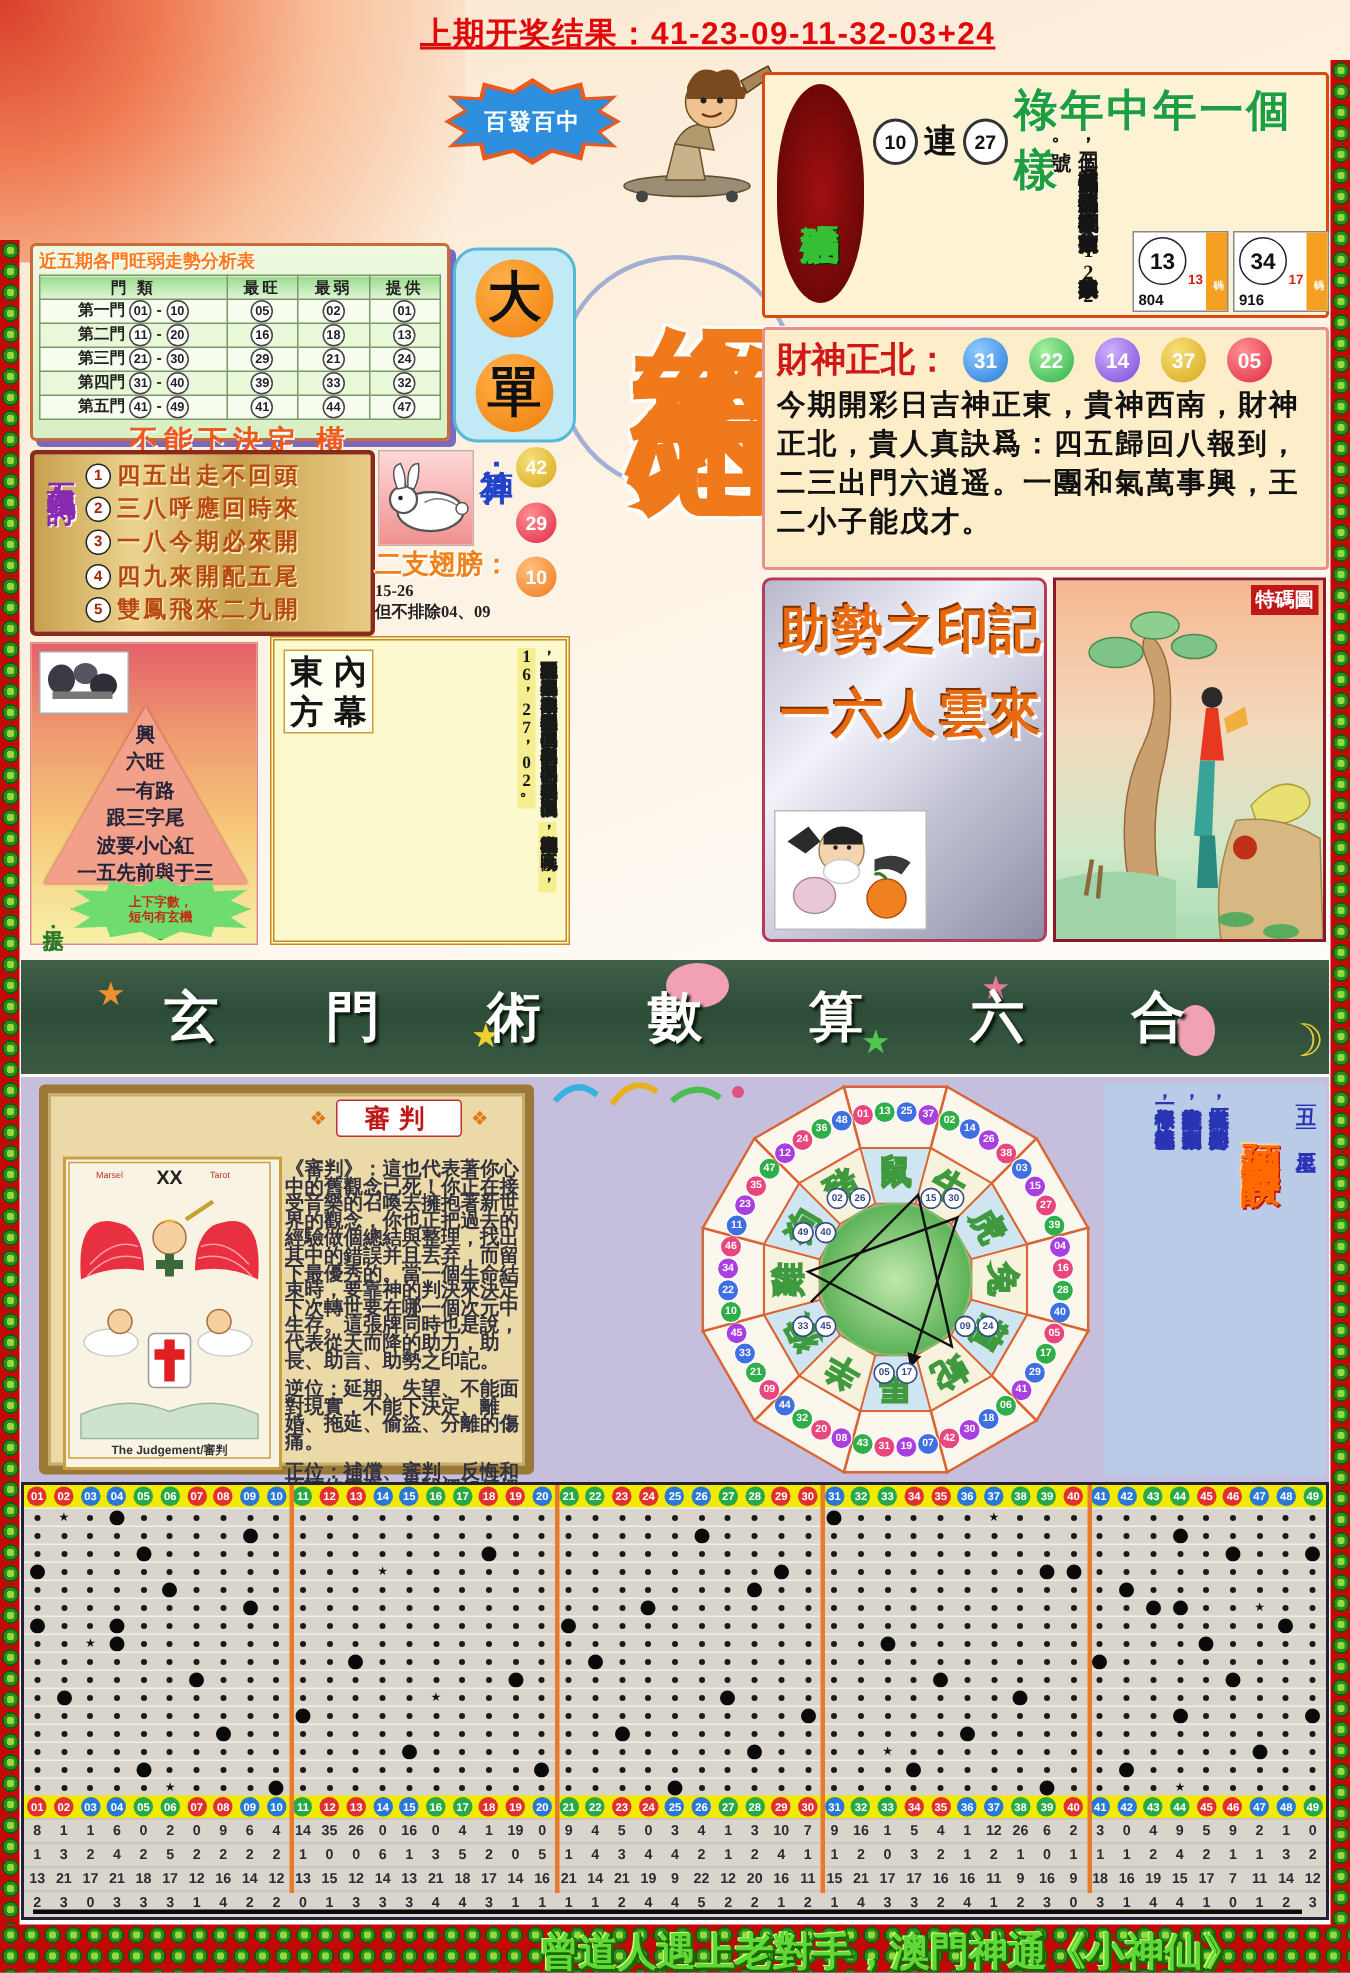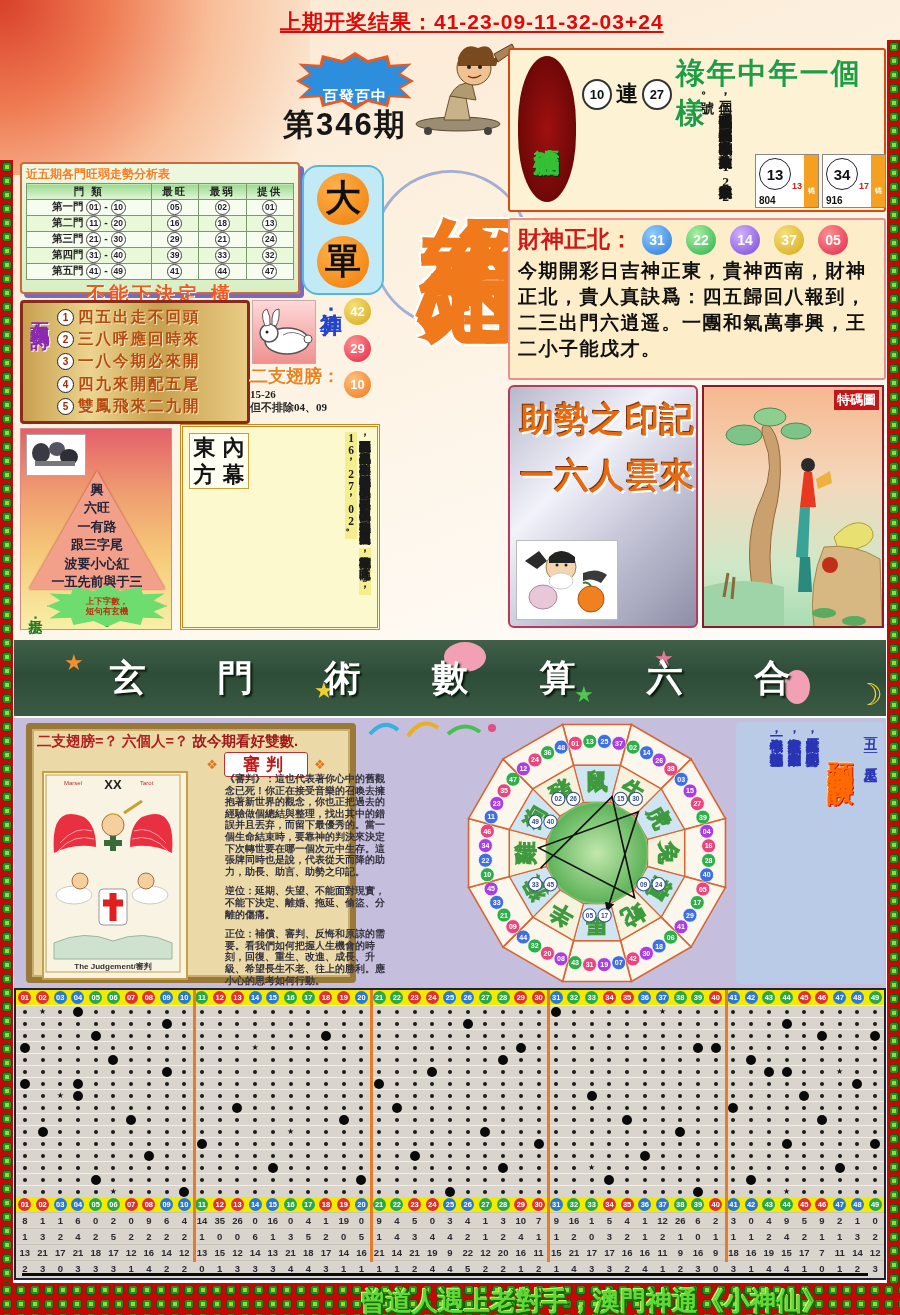--- a/index.html
+++ b/index.html
@@ -10,21 +10,21 @@
   
   .flower{background-color:#c40808;
     background-image:radial-gradient(circle at 50% 50%, #8fdc3a 0 2.5px, #2f8a1f 2.5px 4.5px, #0c5c0c 4.5px 5.5px, rgba(0,0,0,0) 5.5px);
     background-size:14px 14px;}
   
   #pinkwash{left:0;top:0;width:310px;height:175px;
     background:radial-gradient(circle at 0 0,#d8402a 0%,#ef7a52 30%,#f8bf9a 60%,rgba(251,231,208,0) 95%);}
   #hdr-result{left:280px;top:8px;font-size:21px;font-weight:bold;color:#e00808;text-decoration:underline;letter-spacing:1px;}
   
   .starburst{clip-path:polygon(50% 0,61% 14%,78% 5%,80% 22%,98% 20%,89% 37%,100% 50%,89% 63%,98% 80%,80% 78%,78% 95%,61% 86%,50% 100%,39% 86%,22% 95%,20% 78%,2% 80%,11% 63%,0 50%,11% 37%,2% 20%,20% 22%,22% 5%,39% 14%);
-    display:flex;align-items:flex-end;justify-content:center;}
+    display:flex;align-items:center;justify-content:center;}
   #sb-back{left:296px;top:52px;width:118px;height:58px;background:#e85a20;}
   #sb-front{left:300px;top:56px;width:110px;height:50px;background:#2e8ede;}
   #sb-front span{color:#fff;font-weight:bold;font-size:15px;letter-spacing:1px;}
   #issue{left:283px;top:104px;font-size:31px;font-weight:bold;color:#161616;letter-spacing:2px;}
   
   #stampcircle{left:372px;top:170px;width:152px;height:152px;border:3px solid rgba(90,120,200,.55);border-radius:50%;
     display:flex;align-items:center;justify-content:center;transform:rotate(-14deg);}
   #stampcircle span{color:rgba(70,100,190,.5);font-size:24px;font-weight:bold;writing-mode:vertical-rl;letter-spacing:6px;}
   #maintitle{left:392px;top:126px;width:168px;height:508px;writing-mode:vertical-rl;text-orientation:upright;
     font-size:118px;line-height:160px;font-weight:900;color:#f0791c;
@@ -144,22 +144,22 @@
   #feature{left:14px;top:718px;width:872px;height:270px;background:#c6bedd;}
   #tarot{position:absolute;left:12px;top:5px;width:330px;height:260px;background:#ecd9a8;
     border:6px solid #9a7838;border-radius:4px;box-shadow:inset 0 0 0 2px #c8ae6e;box-sizing:border-box;padding:3px 5px;}
   #tq{font-size:14.5px;font-weight:bold;color:#b02020;}
   #tq b{color:#a01818;}
   #tcardhead{display:flex;align-items:center;justify-content:center;gap:6px;margin:1px 0 2px 150px;}
   #tcardhead .pill{background:#fff;border:1.5px solid #c03030;border-radius:3px;padding:0 18px;font-size:17px;
     font-weight:900;color:#c01818;letter-spacing:6px;}
   #tcardhead .diam{color:#e07818;font-size:13px;}
   #tcard{position:absolute;left:10px;top:42px;width:142px;height:205px;background:#f8f3e4;border:2px solid #c8a040;}
-  #ttext{position:absolute;left:158px;top:44px;width:162px;height:208px;font-size:10px;line-height:11.6px;
-    color:#333340;font-weight:bold;margin-left:35px;}
+  #ttext{position:absolute;left:158px;top:44px;width:162px;height:208px;font-size:13px;line-height:11.6px;
+    color:#333340;font-weight:bold;}
   #ttext p{margin:0 0 8px 0;}
   
   #ages{position:absolute;left:346px;top:26px;width:110px;}
   .ageline{font-family:"Liberation Serif",serif;font-size:16.5px;line-height:19.2px;font-weight:bold;color:#5a1525;white-space:nowrap;}
   #agedeco{position:absolute;left:350px;top:-2px;width:140px;height:26px;}
   
   #wheelwrap{position:absolute;left:448px;top:0px;width:270px;height:270px;}
   
   #pred{position:absolute;left:722px;top:4px;width:148px;height:262px;background:#b9cbe6;border-radius:4px;
     writing-mode:vertical-rl;text-orientation:upright;padding:6px 4px;box-sizing:border-box;}
@@ -206,21 +206,20 @@
       <circle cx="88" cy="91" r="4" fill="#444"></circle>
     <path d="M44 80 L50 56 L66 58 L70 80 Z" fill="#c8b28a" stroke="#6a5230"></path>
     <path d="M50 56 Q58 40 72 44 L76 60 Z" fill="#b09a6e" stroke="#6a5230"></path>
     <circle cx="74" cy="28" r="17" fill="#f0c292" stroke="#6a4a20"></circle>
     <path d="M58 18 Q64 2 78 8 Q92 2 94 18 Q100 16 96 26 L58 26 Z" fill="#7a4a1e"></path>
     <circle cx="69" cy="27" r="2" fill="#222"></circle>
       <circle cx="80" cy="27" r="2" fill="#222"></circle>
     <path d="M68 36 Q74 40 81 35" stroke="#7a3010" fill="none" stroke-width="1.5"></path>
     <path d="M94 14 L112 4 L115 10 L98 22 Z" fill="#a8845a" stroke="#5a3a16"></path>
   </svg>
-  <div class="abs" id="issue">第346期</div>
 
   <div class="abs" id="stampcircle">
     <span>專用章</span>
   </div>
   <div class="abs" id="maintitle">東方心經</div>
 
   <div class="abs" id="analysis">
     <div class="atitle">近五期各門旺弱走勢分析表</div>
     <table id="atable">
         <tbody id="atbody">
@@ -452,24 +451,20 @@
     <span class="deco" style="left:640px;top:8px;color:#e87898;">★</span>
     <span class="deco" style="left:560px;top:44px;color:#50c850;">★</span>
     <span class="deco" style="left:842px;top:40px;color:#f0d030;font-size:30px;">☽</span>
     <div class="abs" style="left:430px;top:2px;width:42px;height:30px;border-radius:50%;background:#f2a0b4;"></div>
     <div class="abs" style="left:770px;top:30px;width:26px;height:34px;border-radius:50%;background:#f2a0b4;"></div>
     <span id="bchars" style="display:contents;"><span class="bchar">玄</span><span class="bchar">門</span><span class="bchar">術</span><span class="bchar">數</span><span class="bchar">算</span><span class="bchar">六</span><span class="bchar">合</span></span>
   </div>
 
   <div class="abs" id="feature">
     <div id="tarot">
-      <div id="tq">
-        <span>二支翅膀=？  六個人=？</span>
-        <b>故今期看好雙數.</b>
-      </div>
       <div id="tcardhead">
         <span class="diam">❖</span>
         <span class="pill">審判</span>
         <span class="diam">❖</span>
       </div>
       <div id="tcard">
         <svg width="138" height="201" viewBox="0 0 138 201">
           <rect x="2" y="2" width="134" height="197" fill="#f8f3e2" stroke="#c8a040"></rect>
           <text x="69" y="16" text-anchor="middle" font-size="13" font-weight="bold" fill="#222">XX</text>
           <text x="20" y="12" font-size="6" fill="#c03030">Marsel</text>

